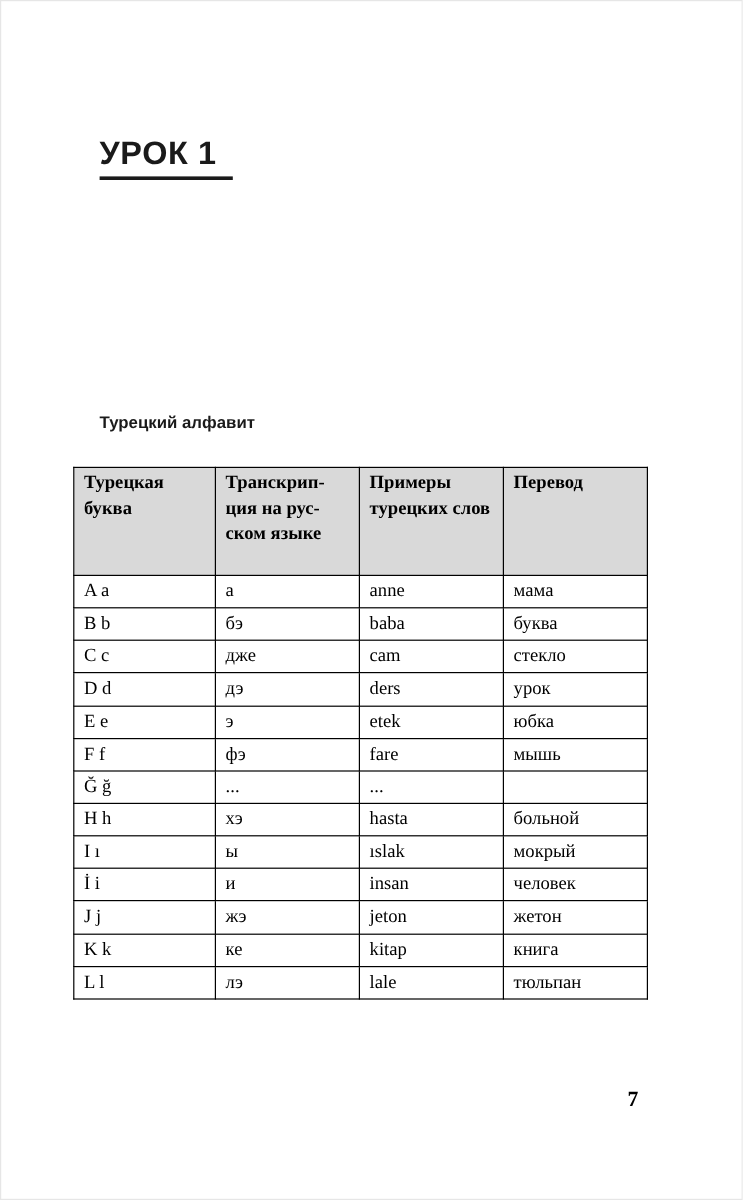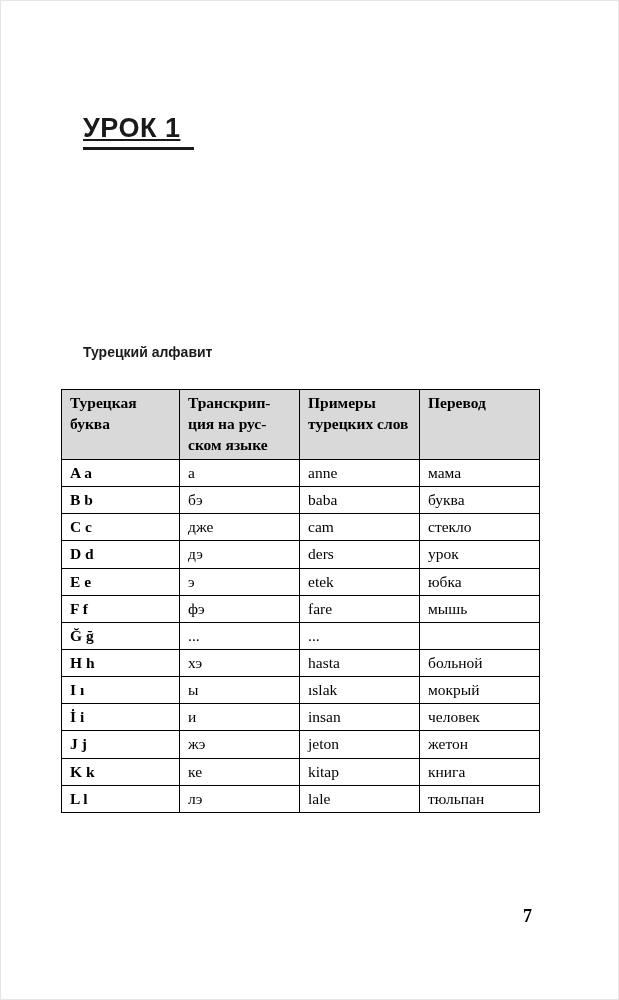--- a/index.html
+++ b/index.html
@@ -24,21 +24,20 @@
     left: 82px;
     font-family: "Liberation Sans", sans-serif;
     font-size: 27px;
     font-weight: 700;
     color: #1a1a1a;
     letter-spacing: 0.5px;
     display: inline-block;
     border-bottom: 3px solid #1a1a1a;
     padding-right: 14px;
     padding-bottom: 3px;
-    text-decoration: underline;
   }
   .section-title {
     position: absolute;
     top: 343px;
     left: 82px;
     font-family: "Liberation Sans", sans-serif;
     font-size: 14px;
     font-weight: 700;
     color: #1a1a1a;
   }
@@ -59,28 +58,28 @@
   table.alphabet td {
     border: 1px solid #000000;
     text-align: left;
     vertical-align: top;
     padding: 3px 6px 3px 8px;
   }
   table.alphabet th {
     background: #d9d9d9;
     font-weight: 700;
     line-height: 1.35;
-    height: 70px;
+    height: 90px;
   }
   table.alphabet td {
     height: 26px;
     line-height: 1.3;
   }
   table.alphabet td.letter-cell {
-    font-weight: 700;
+    font-weight: 400;
   }
   .page-number {
     position: absolute;
     top: 905px;
     right: 86px;
     font-family: "Liberation Serif", serif;
     font-size: 18px;
     font-weight: 700;
   }
 </style>

